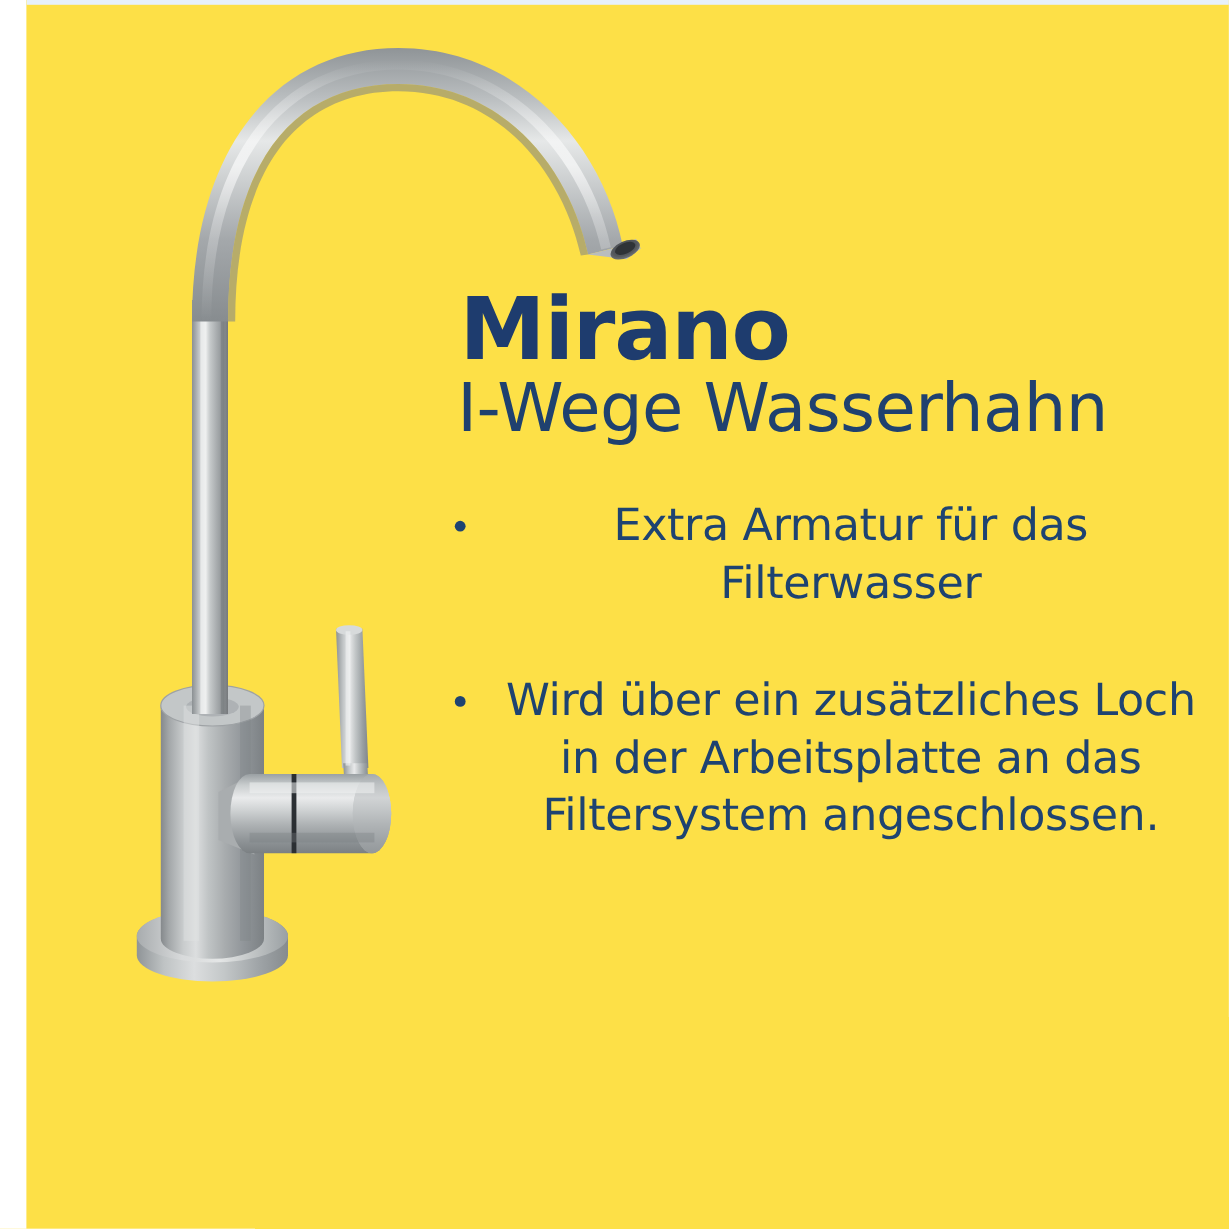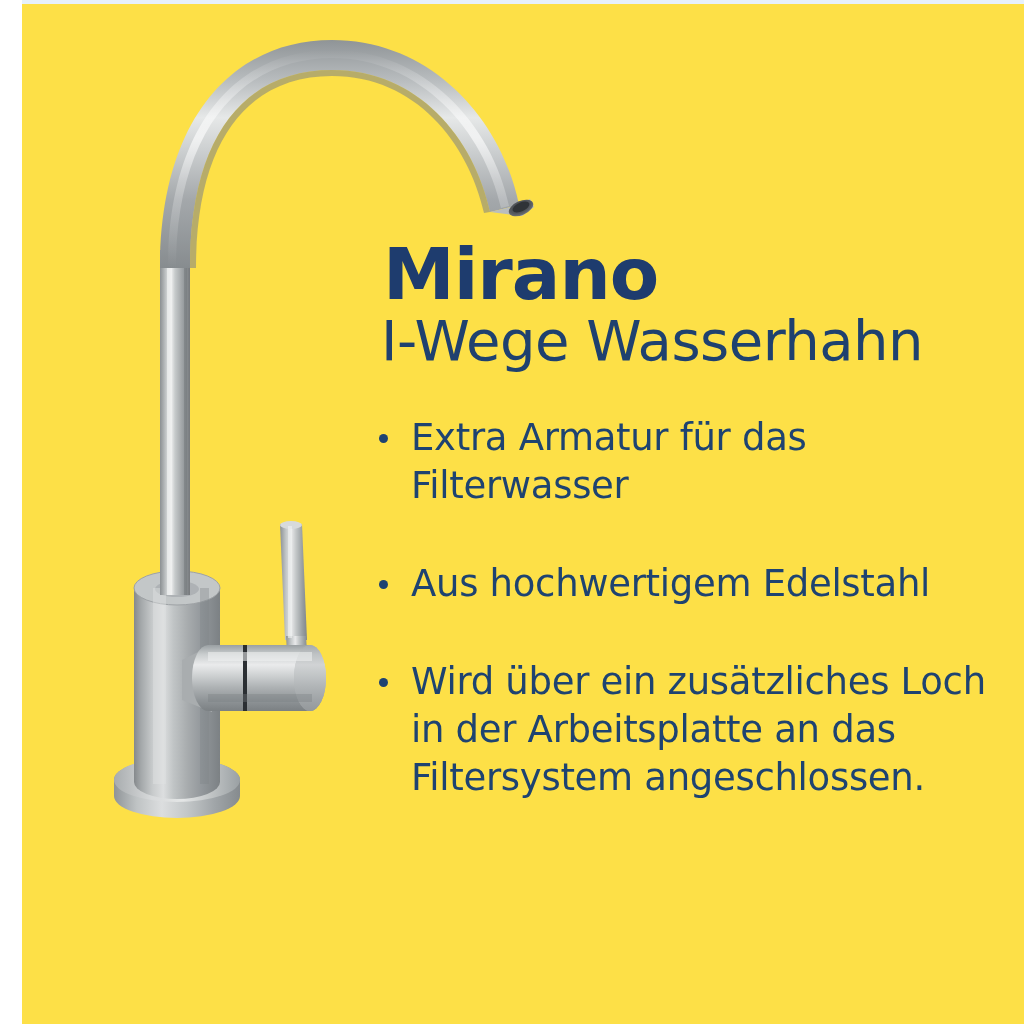--- a/index.html
+++ b/index.html
@@ -65,20 +65,21 @@
     line-height: 54px;
     letter-spacing: -0.5px;
     color: #1f416f;
     margin: 0 0 0 4px;
   }
 
   #feature-list {
     list-style: none;
     margin: 46px 0 0 0;
     padding: 0;
+    text-align: center;
   }
 
   .feature-item {
     position: relative;
     padding-left: 34px;
     margin-bottom: 50px;
     font-family: "DejaVu Sans", sans-serif;
     font-weight: normal;
     font-size: 37px;
     line-height: 48px;
@@ -280,23 +281,19 @@
 
     <h2 id="product-subtitle">I-Wege Wasserhahn</h2>
 
     <ul id="feature-list">
       <li class="feature-item">
         <span class="feature-bullet"></span>
         <span>Extra Armatur für das Filterwasser</span>
       </li>
       <li class="feature-item">
         <span class="feature-bullet"></span>
-        <span>Aus hochwertigem Edelstahl</span>
-      </li>
-      <li class="feature-item">
-        <span class="feature-bullet"></span>
         <span>Wird über ein zusätzliches Loch in der Arbeitsplatte an das Filtersystem angeschlossen.</span>
       </li>
     </ul>
 
   </div>
 
 </div>
 
 </body></html>

